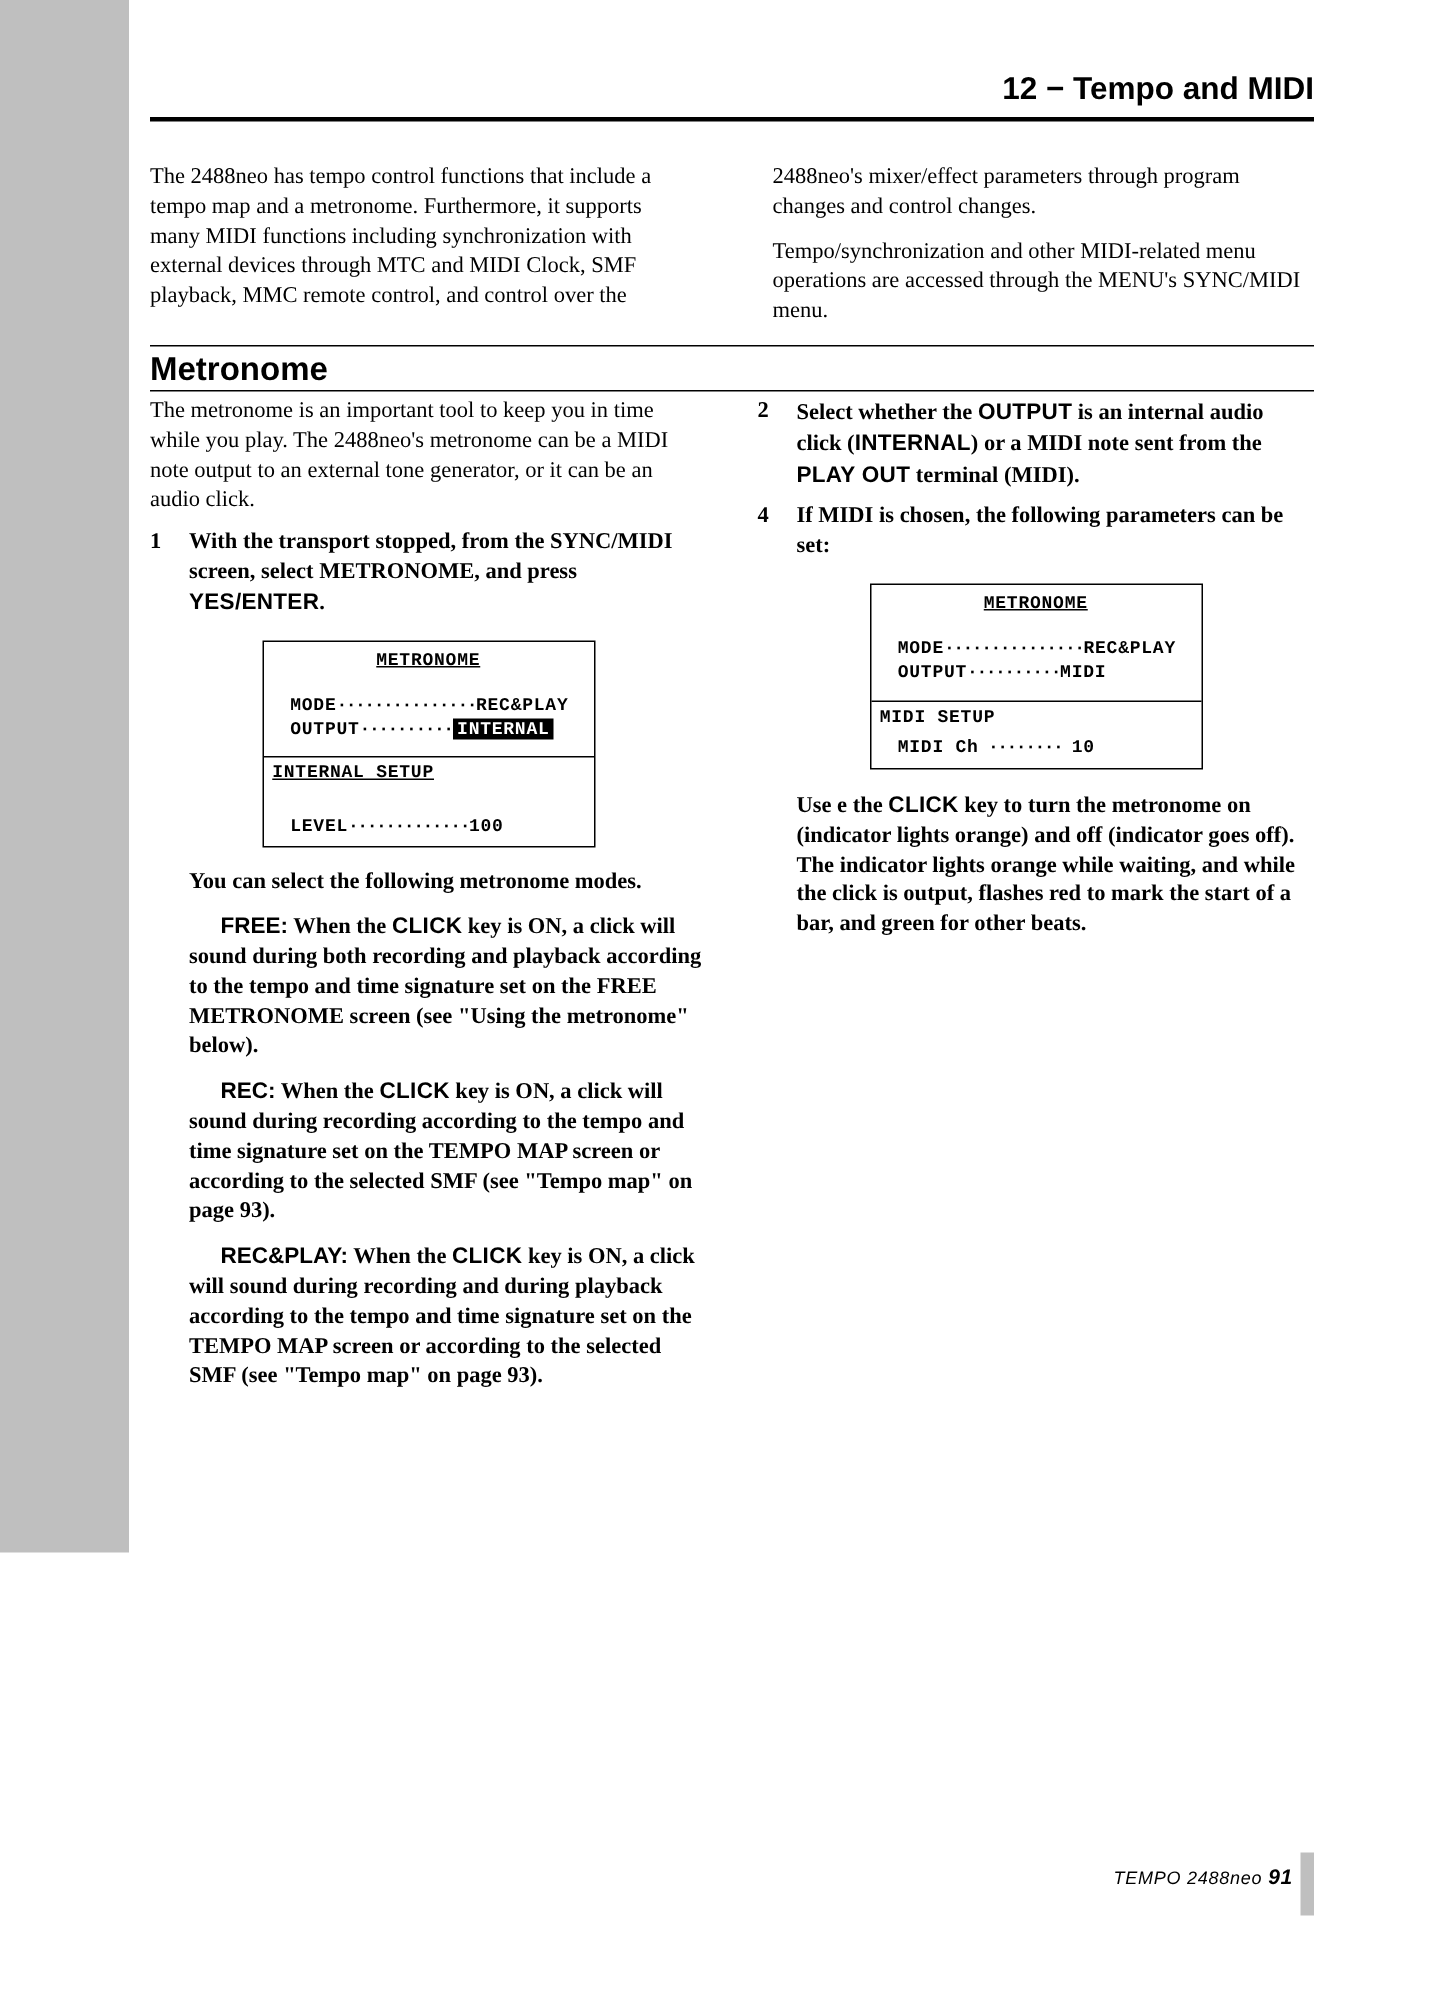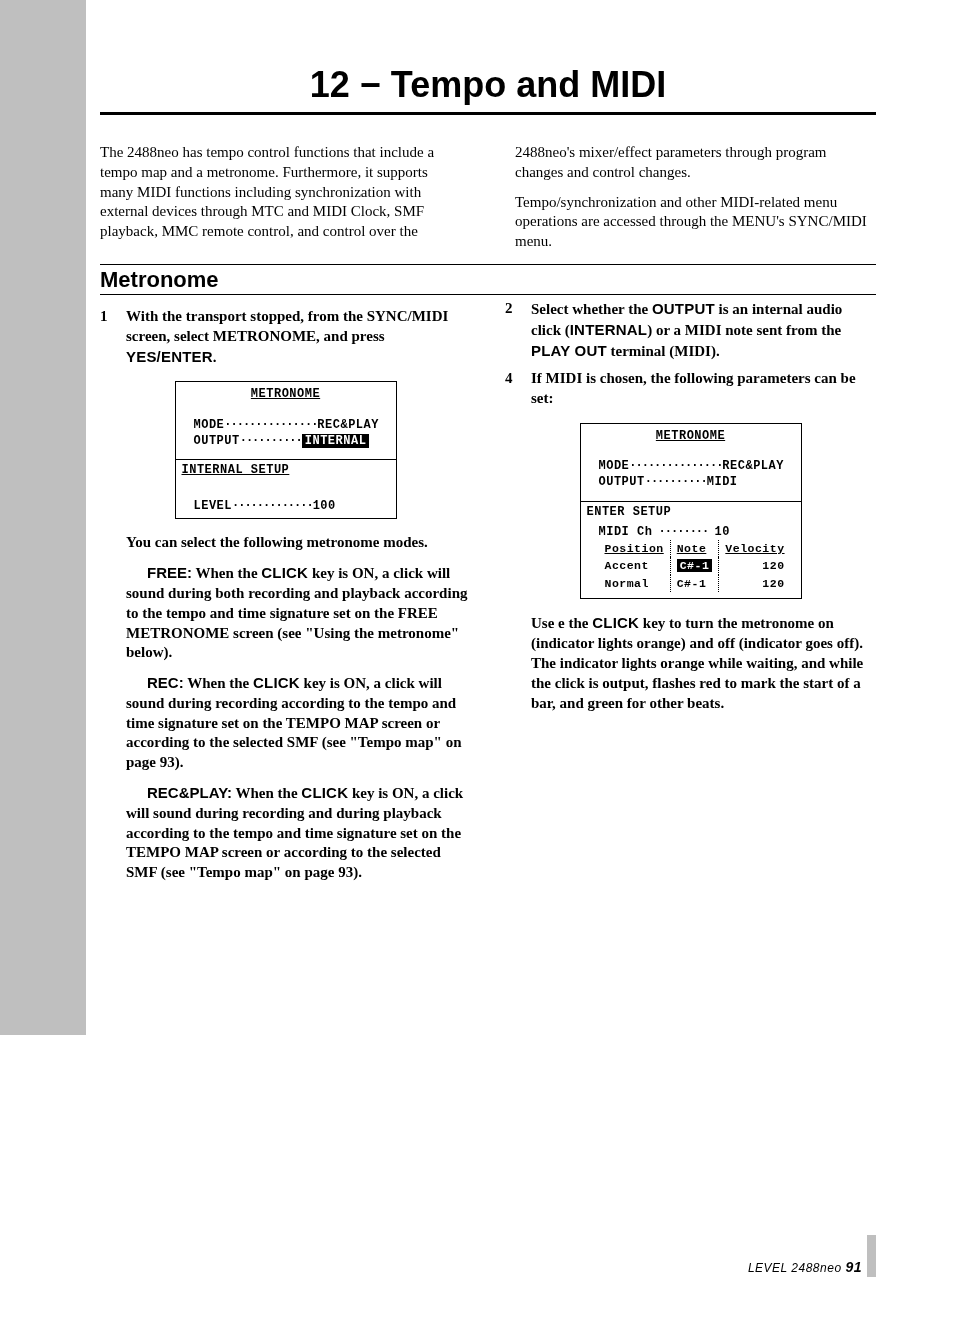--- a/index.html
+++ b/index.html
@@ -26,27 +26,27 @@
     height: 42px;
     background: #bfbfbf;
   }
   .page {
     position: relative;
     padding: 0 78px 0 100px;
     box-sizing: border-box;
     min-height: 1339px;
   }
   .chapter-title {
-    text-align: center;
+    text-align: right;
     font-family: Arial, Helvetica, sans-serif;
     font-weight: 900;
-    font-size: 36px;
+    font-size: 21px;
     border-bottom: 3px solid #000;
     padding: 48px 0 6px 0;
-    margin: 16px 0 28px 0;
+    margin: 0 0 28px 0;
   }
   .intro-cols {
     display: flex;
     gap: 54px;
     font-size: 15px;
     line-height: 1.32;
     margin-bottom: 10px;
   }
   .intro-cols > div { flex: 1; }
   .section-title {
@@ -137,20 +137,21 @@
       <div>2488neo's mixer/effect parameters through program changes and control changes.</div>
       <div style="margin-top:10px">Tempo/synchronization and other MIDI-related menu operations are accessed through the MENU's SYNC/MIDI menu.</div>
     </div>
   </div>
 
   <h2 class="section-title">Metronome</h2>
 
   <div class="body-cols">
 
     <div>
+      <div style="font-weight:normal">The metronome is an important tool to keep you in time while you play. The 2488neo's metronome can be a MIDI note output to an external tone generator, or it can be an audio click.</div>
 
       <div class="num-item">
         <div class="n">1</div>
         <div class="t">
           <span>With the transport stopped, from the SYNC/MIDI screen, select METRONOME, and press </span><span class="sans">YES/ENTER</span><span>.</span>
         </div>
       </div>
 
       <div class="lcd">
         <div class="hdr">METRONOME</div>
@@ -193,51 +194,32 @@
         <div class="n">4</div>
         <div class="t">If MIDI is chosen, the following parameters can be set:</div>
       </div>
 
       <div class="lcd">
         <div class="hdr">METRONOME</div>
         <div class="sec">
           <span>MODE</span><span class="dots">···············</span><span>REC&amp;PLAY</span><br>
           <span>OUTPUT</span><span class="dots">··········</span><span>MIDI</span>
         </div>
-        <div class="subhdr" style="text-decoration:none">ENTER SETUP</div>
+        <div class="subhdr" style="text-decoration:none">MIDI SETUP</div>
         <div style="padding:2px 6px 6px 18px">
           <div><span>MIDI Ch</span><span class="dots"> ········ </span><span>10</span></div>
-          <table>
-            <tbody>
-                <tr class="h">
-              <td>Position</td>
-              <td>Note</td>
-              <td>Velocity</td>
-            </tr>
-            <tr>
-              <td>Accent</td>
-              <td><span class="inv">C#-1</span></td>
-              <td style="text-align:right">120</td>
-            </tr>
-            <tr>
-              <td>Normal</td>
-              <td>C#-1</td>
-              <td style="text-align:right">120</td>
-            </tr>
-          </tbody>
-            </table>
         </div>
       </div>
 
 
       <div class="para">
         <span>Use e the </span><span class="sans">CLICK</span><span> key to turn the metronome on (indicator lights orange) and off (indicator goes off). The indicator lights orange while waiting, and while the click is output, flashes red to mark the start of a bar, and green for other beats.</span>
       </div>
 
     </div>
   </div>
 
   <div class="footer">
-    <span>LEVEL  2488neo</span>
+    <span>TEMPO  2488neo</span>
     <span class="pn">91</span>
   </div>
 
 </div>
 
 </body></html>

